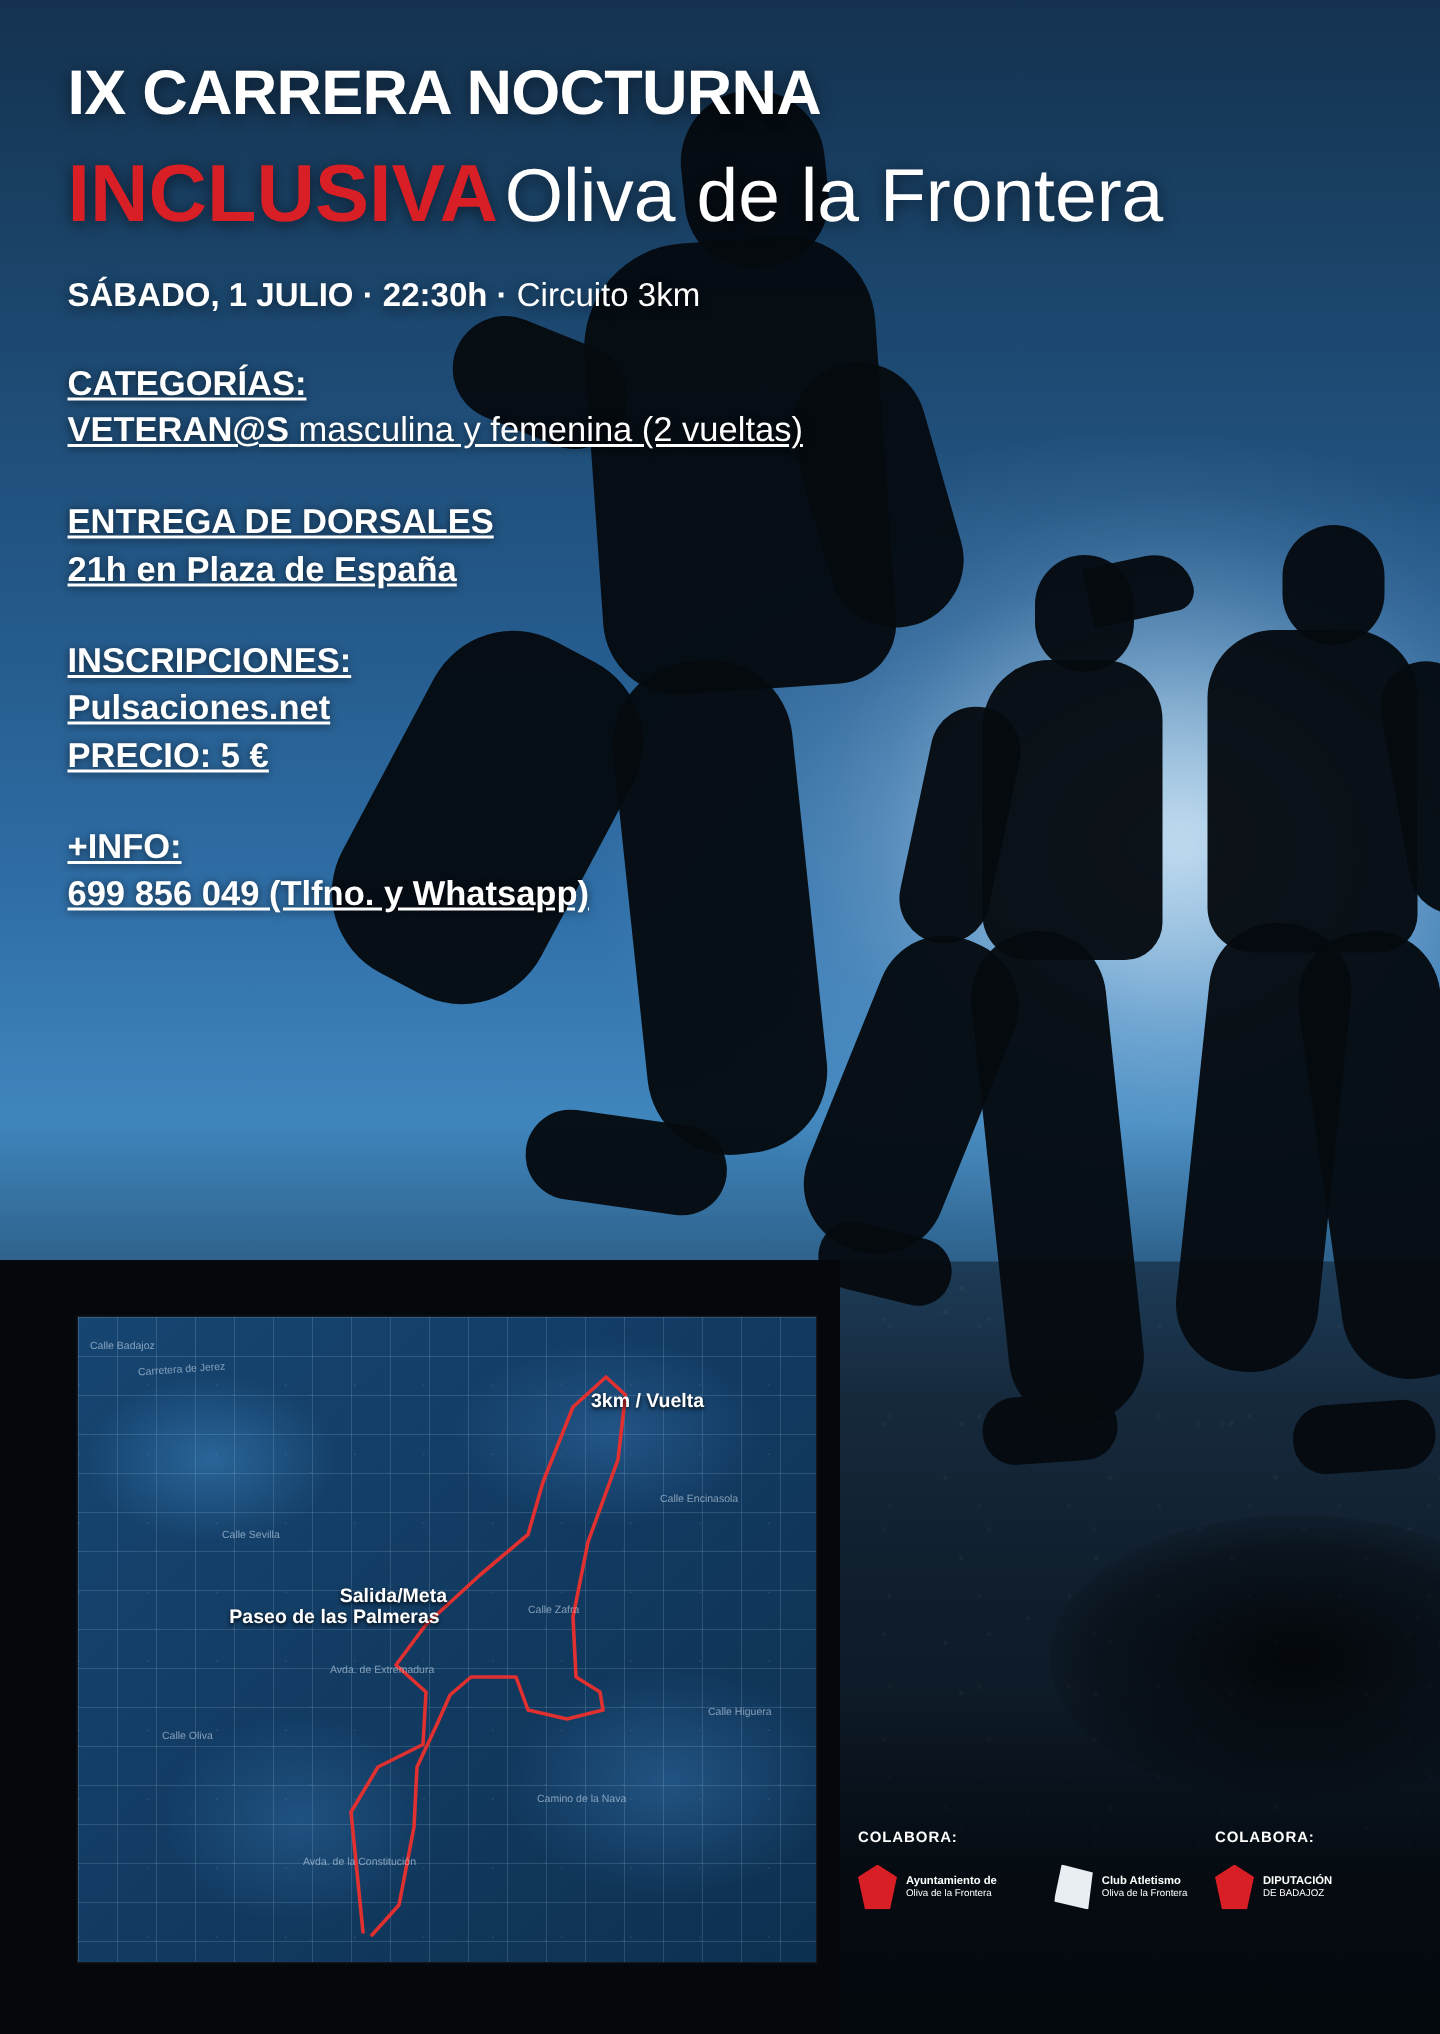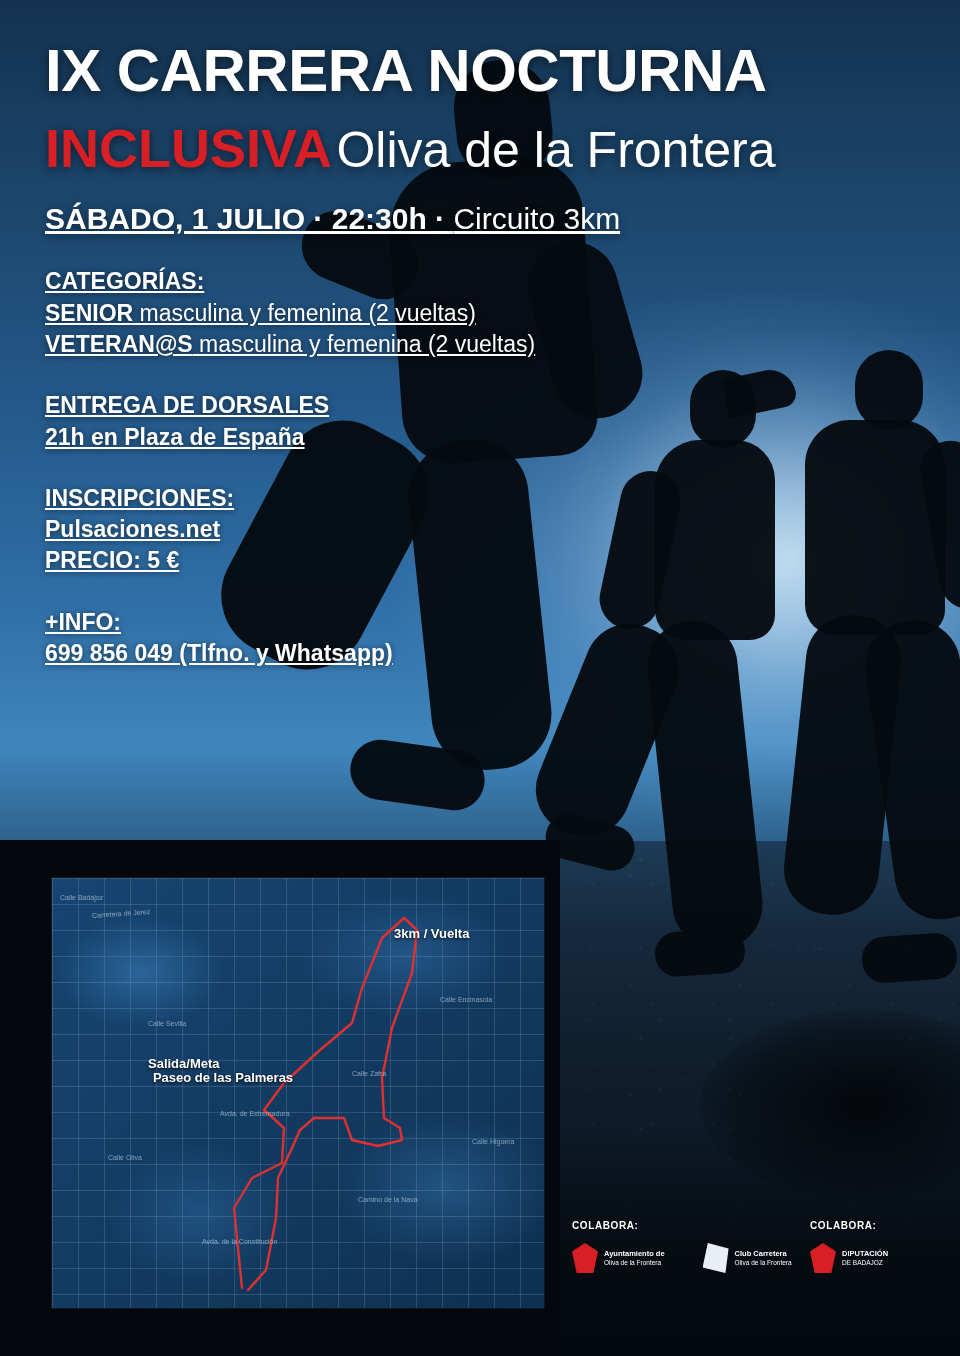--- a/index.html
+++ b/index.html
@@ -117,21 +117,21 @@
   
   .content {
     position: absolute;
     left: 45px;
     top: 40px;
     width: 900px;
     z-index: 5;
   }
   .title1 {
     color: #ffffff;
-    font-size: 60px;
+    font-size: 42px;
     font-weight: bold;
     letter-spacing: -0.5px;
     line-height: 1.03;
     text-shadow: 0 2px 10px rgba(0,0,0,0.55);
   }
   .title2 {
     line-height: 1.05;
     margin-top: 18px;
     text-shadow: 0 2px 10px rgba(0,0,0,0.55);
   }
@@ -141,24 +141,23 @@
     font-weight: bold;
   }
   .title2 .white {
     color: #ffffff;
     font-size: 50px;
     font-weight: normal;
   }
   .subtitle {
     margin-top: 26px;
     color: #ffffff;
-    font-size: 30px;
+    font-size: 22px;
     font-weight: bold;
     text-shadow: 0 2px 8px rgba(0,0,0,0.55);
-    text-decoration: underline;
   }
   .subtitle .light { font-weight: normal; }
 
   .block { margin-top: 30px; }
   .line {
     color: #ffffff;
     font-size: 23px;
     line-height: 1.36;
     text-shadow: 0 1px 6px rgba(0,0,0,0.6);
     text-decoration: underline;
@@ -308,23 +307,20 @@
     </div>
 
     <div class="subtitle">
       <span>SÁBADO, 1 JULIO · 22:30h · </span><span class="light">Circuito 3km</span>
     </div>
 
     <div class="block">
       <div class="line bold">CATEGORÍAS:</div>
 
       <div class="line">
-        <span class="b">SENIOR</span><span> masculina y femenina (2 vueltas)</span>
-      </div>
-      <div class="line">
         <span class="b">VETERAN@S</span><span> masculina y femenina (2 vueltas)</span>
       </div>
     </div>
 
     <div class="block">
       <div class="line bold">ENTREGA DE DORSALES</div>
       <div class="line bold">21h en Plaza de España</div>
     </div>
 
     <div class="block">
@@ -341,21 +337,21 @@
 
   <div class="map">
     <div class="map-blobs"></div>
     <div class="map-grid"></div>
 
     <svg class="route" viewBox="0 0 492 430">
       <polyline points="190,410 182,330 200,300 230,285 232,250 212,232 232,205 268,172 300,145 310,110 330,60 352,40 365,52 360,95 340,150 330,200 332,240 348,250 350,262 326,268 300,262 292,240 262,240 248,252 240,270 226,300 224,340 214,392 196,412" fill="none" stroke="#e03030" stroke-width="2.4" stroke-linejoin="round" stroke-linecap="round"></polyline>
     </svg>
 
     <div class="map-label boxed" style="left: 342px; top: 48px;">3km / Vuelta</div>
-    <div class="map-label" style="left: 96px; top: 178px; width: 150px; text-align:left;">Salida/Meta</div>
+    <div class="map-label" style="left: 96px; top: 178px; width: 150px; text-align:right;">Salida/Meta</div>
     <div class="map-label" style="left: 96px; top: 192px; width: 150px; text-align:center;">Paseo de las Palmeras</div>
 
     <div class="map-street" style="left: 8px; top: 16px;">Calle Badajoz</div>
     <div class="map-street" style="left: 40px; top: 32px; transform: rotate(-4deg);">Carretera de Jerez</div>
     <div class="map-street" style="left: 96px; top: 142px;">Calle Sevilla</div>
     <div class="map-street" style="left: 168px; top: 232px;">Avda. de Extremadura</div>
     <div class="map-street" style="left: 300px; top: 192px;">Calle Zafra</div>
     <div class="map-street" style="left: 306px; top: 318px;">Camino de la Nava</div>
     <div class="map-street" style="left: 388px; top: 118px;">Calle Encinasola</div>
     <div class="map-street" style="left: 420px; top: 260px;">Calle Higuera</div>
@@ -370,21 +366,21 @@
         <div class="logo">
           <div class="logo-mark"></div>
           <div class="logo-txt">
             <span class="strong">Ayuntamiento de</span>
             <span>Oliva de la Frontera</span>
           </div>
         </div>
         <div class="logo">
           <div class="logo-mark white"></div>
           <div class="logo-txt">
-            <span class="strong">Club Carretera</span>
+            <span class="strong">Club Atletismo</span>
             <span>Oliva de la Frontera</span>
           </div>
         </div>
       </div>
     </div>
 
     <div class="sp-group sp-colabora">
       <div class="sp-title">COLABORA:</div>
       <div class="logos">
         <div class="logo">

